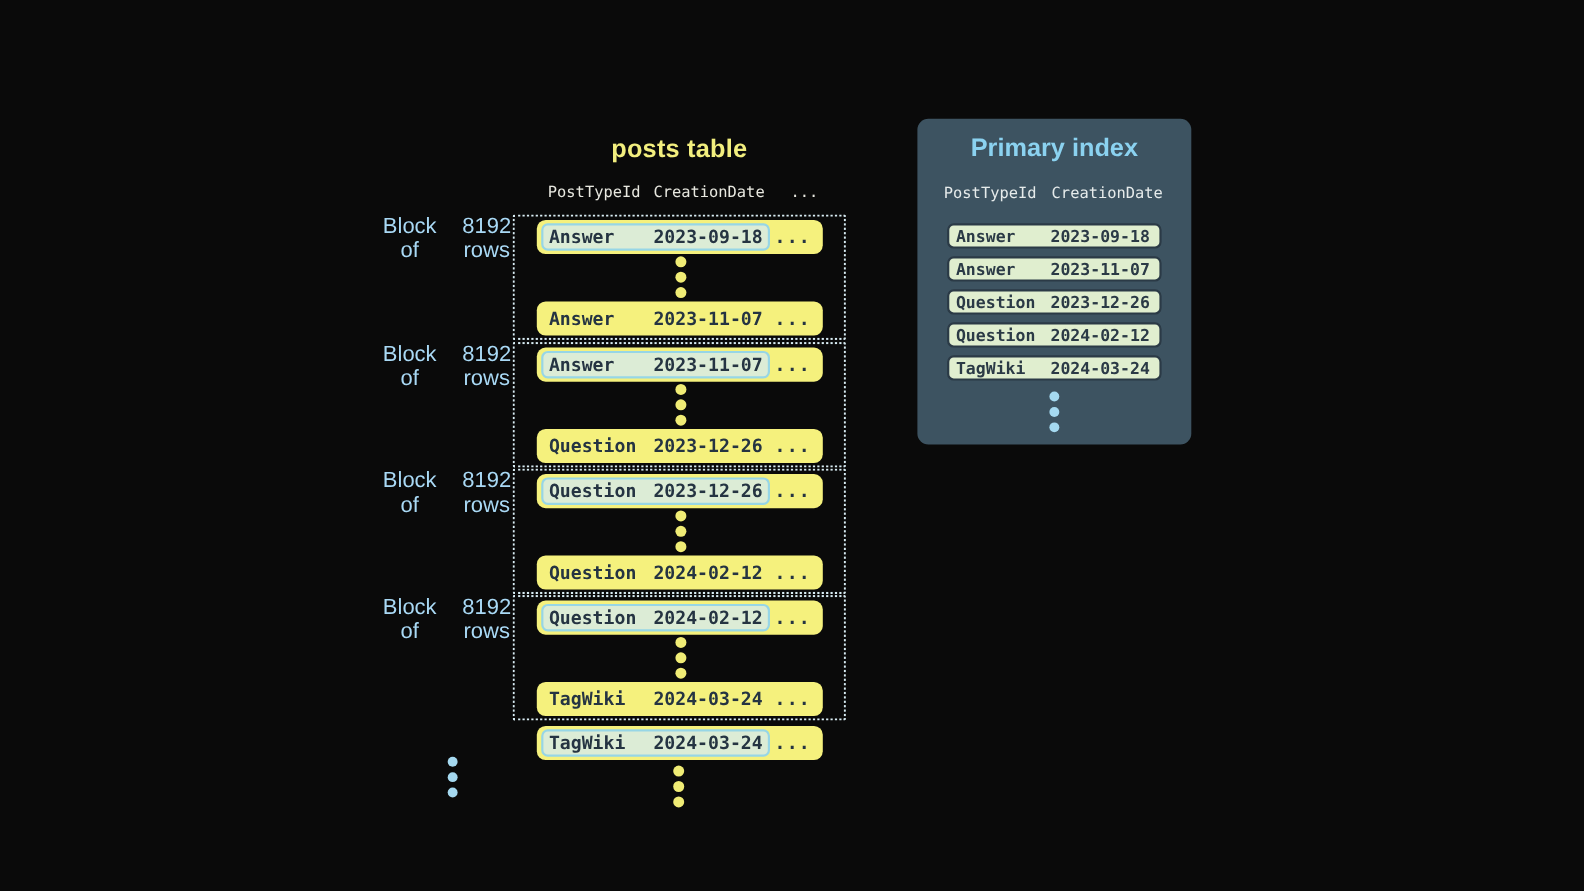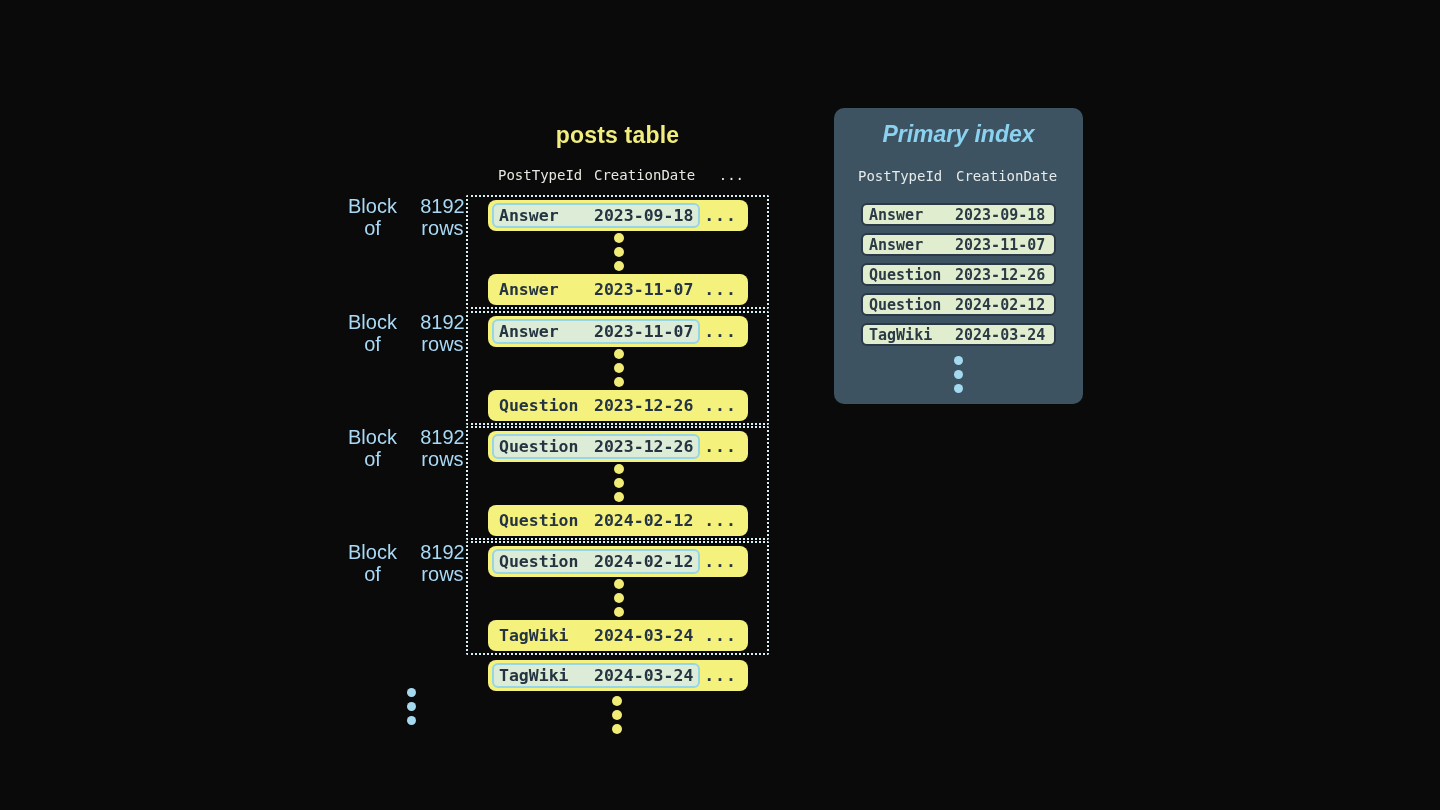--- a/index.html
+++ b/index.html
@@ -57,21 +57,21 @@
   .bdots i{display:block;width:9px;height:9px;border-radius:50%;
     background:#a5d9f0;margin-bottom:5px;}
 
   
   .pi-panel{
     position:absolute;left:798px;top:108px;width:249px;height:296px;
     background:#3d5361;border-radius:10px;
   }
   .pi-title{
     position:absolute;top:13px;left:0;width:100%;text-align:center;
-    color:#8bd2f0;font-size:23px;font-weight:700;font-style:italic;
+    color:#8bd2f0;font-size:23px;font-weight:700;
   }
   .pi-header{
     position:absolute;top:60px;left:24px;display:flex;
     color:#e6ebeb;font-size:14px;font-family:"DejaVu Sans Mono",monospace;
   }
   .pi-header .h-type{width:98px;}
   .pi-row{
     position:absolute;left:27px;width:195px;height:23px;
     background:#e0eecf;border:2px solid #2b3a46;border-radius:6px;
     display:flex;align-items:center;padding:0 6px;box-sizing:border-box;

